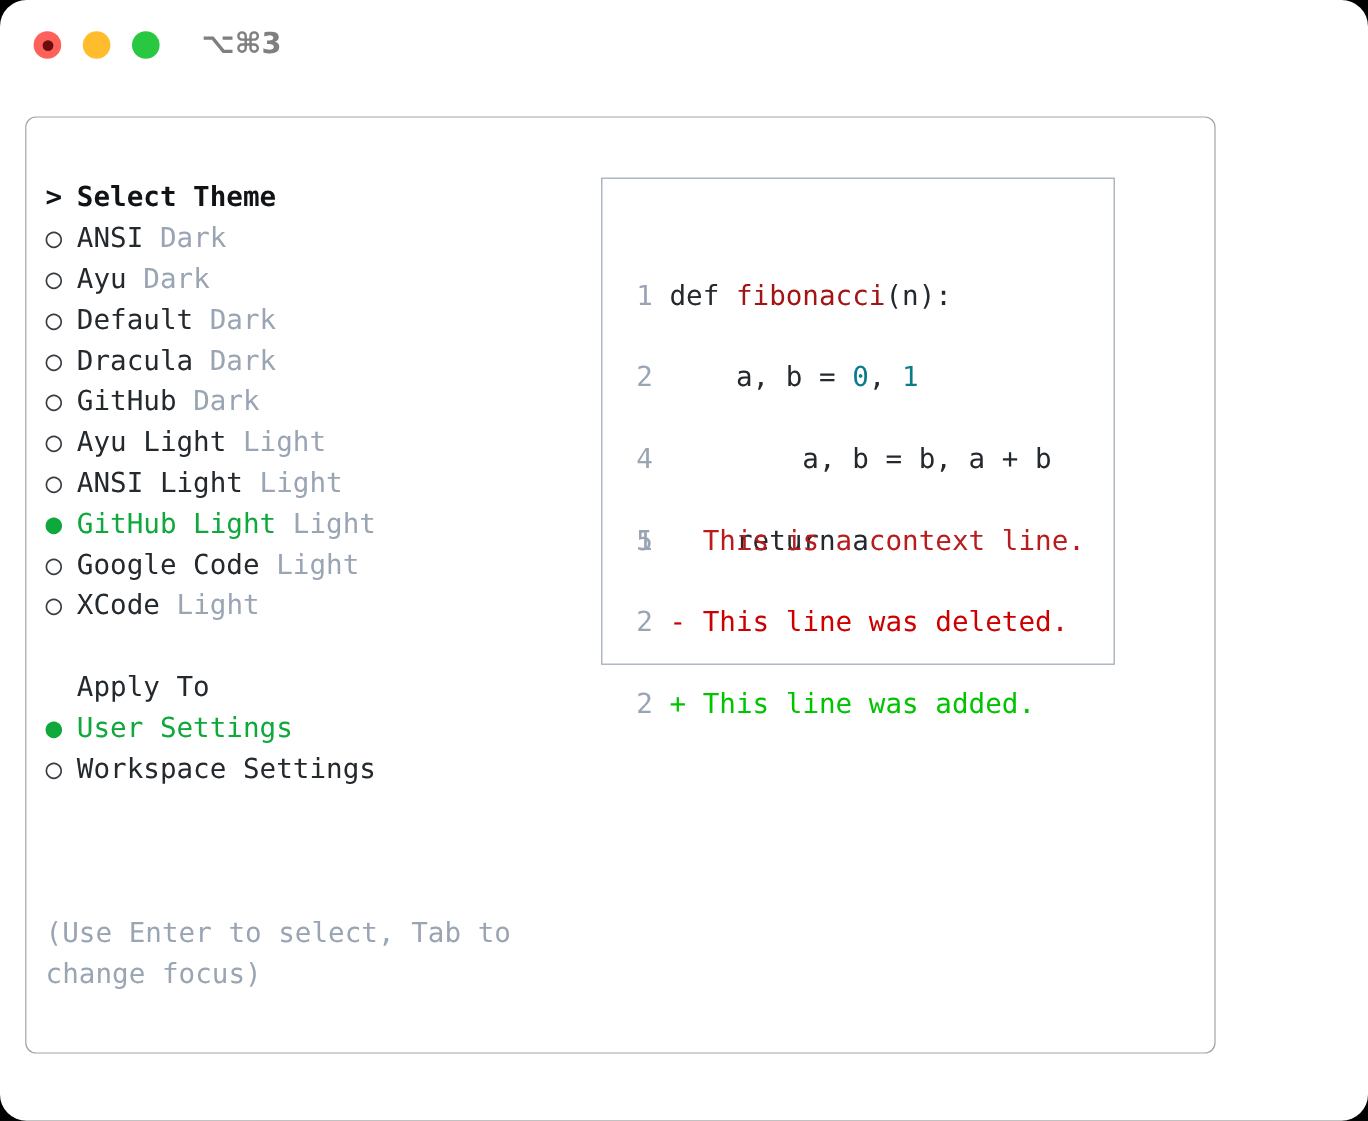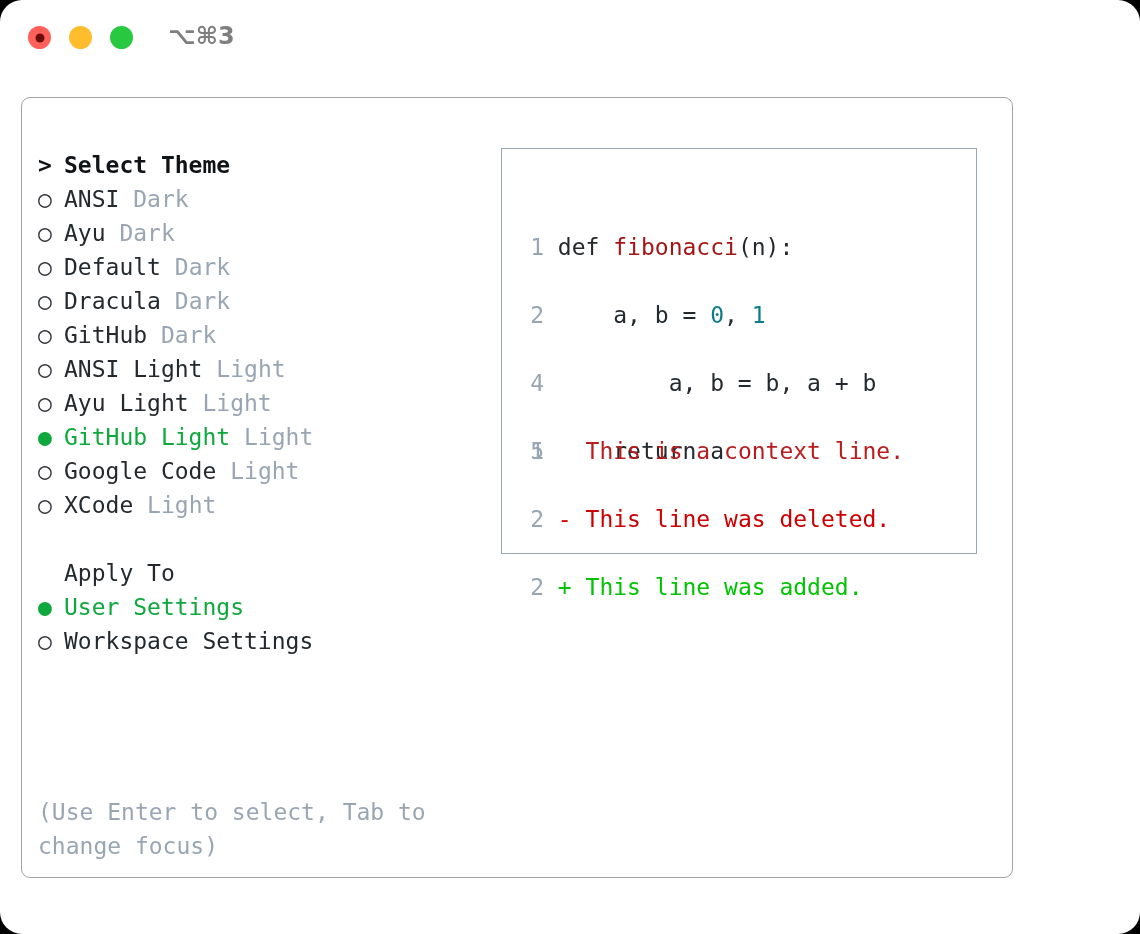--- a/index.html
+++ b/index.html
@@ -128,21 +128,21 @@
     line-height: 34px;
     font-size: 23px;
     color: #24292e;
     padding-left: 26px;
     white-space: nowrap;
   }
 
   .hint {
     position: absolute;
     left: 16px;
-    top: 697px;
+    top: 663px;
     width: 412px;
     font-size: 23px;
     line-height: 34px;
     color: #9aa5b4;
   }
 
   
   .right-col {
     position: absolute;
     left: 479px;
@@ -150,21 +150,21 @@
     width: 500px;
   }
   .preview-title {
     font-size: 23px;
     line-height: 34px;
     color: #111417;
     margin-bottom: 37px;
     white-space: nowrap;
   }
   .preview-box {
-    width: 476px;
+    width: 428px;
     height: 406px;
     border: 1px solid #9aa5b4;
     box-sizing: border-box;
     background: #ffffff;
     position: relative;
   }
   .code {
     position: absolute;
     left: 20px;
     top: 47px;
@@ -239,25 +239,25 @@
 
         <div class="row">
           <span class="marker">○</span><span class="name">Dracula</span><span class="suffix"> </span><span class="suffix">Dark</span>
         </div>
 
         <div class="row">
           <span class="marker">○</span><span class="name">GitHub</span><span class="suffix"> </span><span class="suffix">Dark</span>
         </div>
 
         <div class="row">
+          <span class="marker">○</span><span class="name">Ayu Light</span><span class="suffix"> </span><span class="suffix">Light</span>
+        </div>
+
+        <div class="row">
           <span class="marker">○</span><span class="name">ANSI Light</span><span class="suffix"> </span><span class="suffix">Light</span>
-        </div>
-
-        <div class="row">
-          <span class="marker">○</span><span class="name">Ayu Light</span><span class="suffix"> </span><span class="suffix">Light</span>
         </div>
 
 
         <div class="row selected">
           <span class="marker">●</span><span class="name">GitHub Light</span><span class="suffix"> </span><span class="suffix">Light</span>
         </div>
 
         <div class="row">
           <span class="marker">○</span><span class="name">Google Code</span><span class="suffix"> </span><span class="suffix">Light</span>
         </div>

